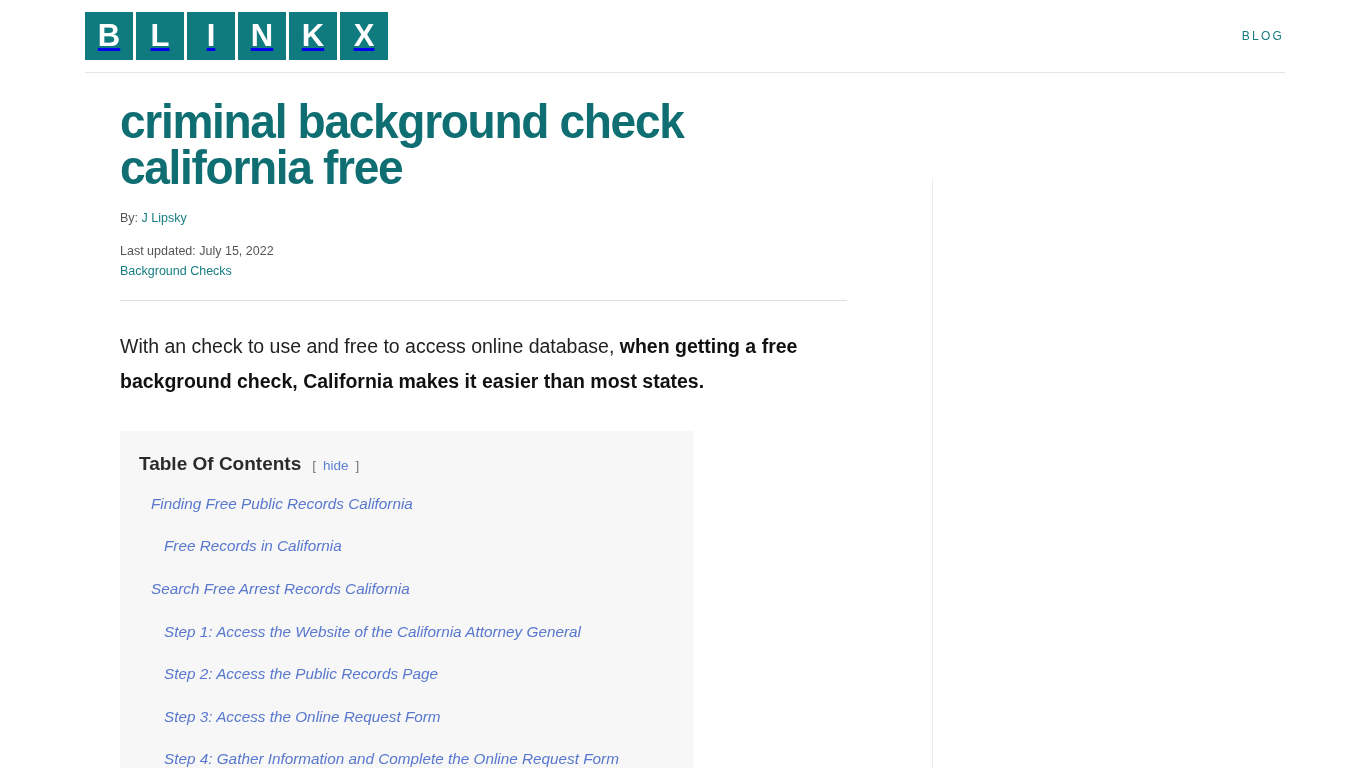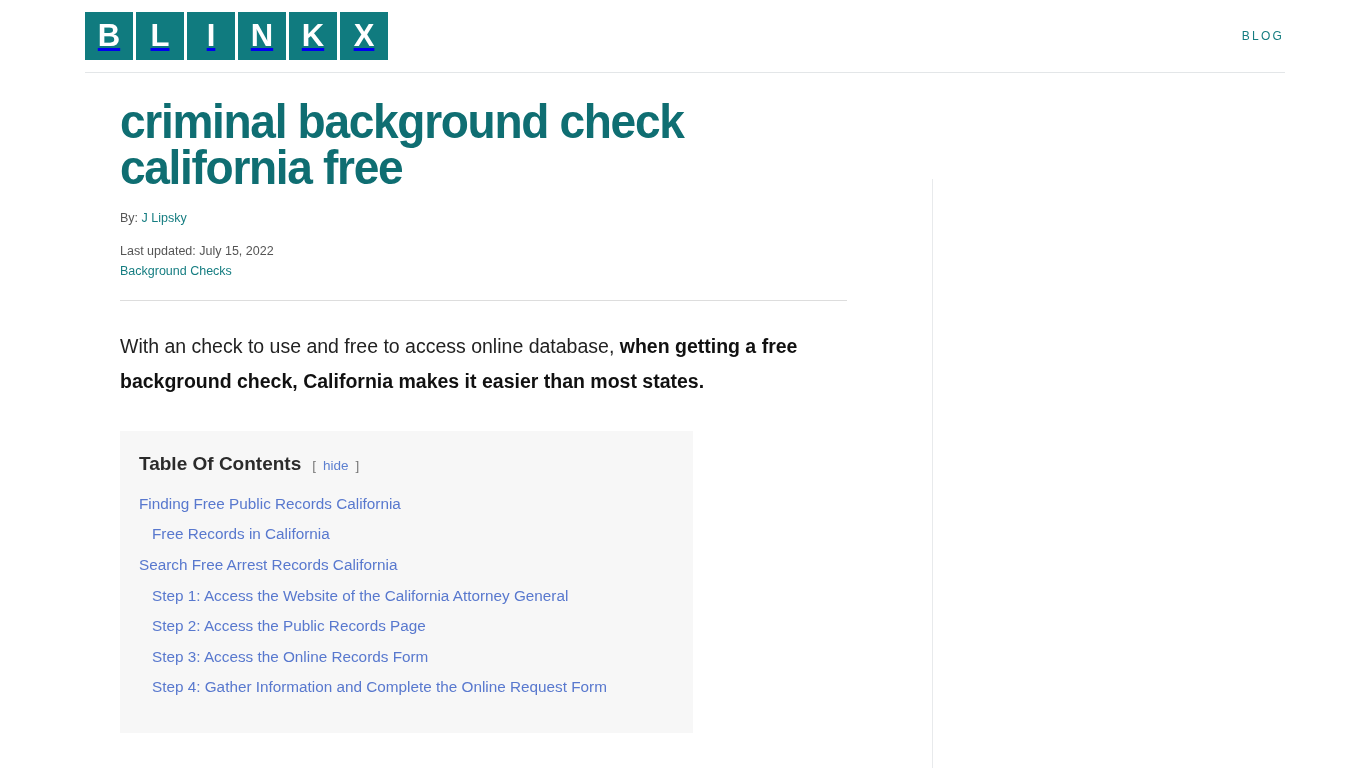--- a/index.html
+++ b/index.html
@@ -171,21 +171,21 @@
     color: #5c7fd0;
     text-decoration: none;
     cursor: pointer;
     padding: 0 7px;
   }
   .toc-list {
     list-style: none;
     margin: 0;
     padding: 0;
   }
-  .toc-list li { margin: 0; padding: 0; }
+  .toc-list li { margin: 12px; padding: 0; font-style: italic; }
   .toc-link {
     display: block;
     color: #5878ce;
     text-decoration: none;
     font-size: 15.3px;
     line-height: 30.6px;
     font-family: "Liberation Sans", sans-serif;
     white-space: nowrap;
   }
   .toc-list li.lvl2 .toc-link { padding-left: 13px; }
@@ -249,21 +249,21 @@
           <li class="lvl1">
             <a class="toc-link" href="#">Search Free Arrest Records California</a>
           </li>
           <li class="lvl2">
             <a class="toc-link" href="#">Step 1: Access the Website of the California Attorney General</a>
           </li>
           <li class="lvl2">
             <a class="toc-link" href="#">Step 2: Access the Public Records Page</a>
           </li>
           <li class="lvl2">
-            <a class="toc-link" href="#">Step 3: Access the Online Records Form</a>
+            <a class="toc-link" href="#">Step 3: Access the Online Request Form</a>
           </li>
           <li class="lvl2">
             <a class="toc-link" href="#">Step 4: Gather Information and Complete the Online Request Form</a>
           </li>
         </ul>
     </div>
 
   </div>
 </div>
 

